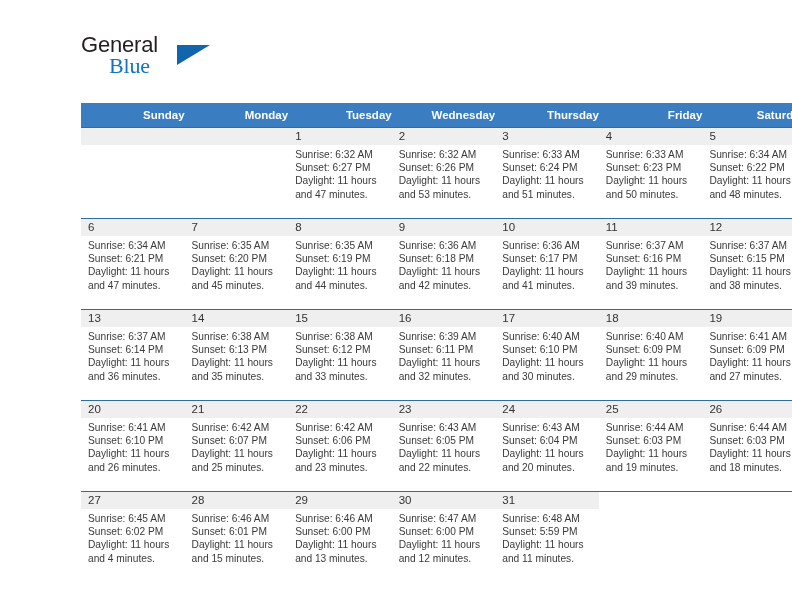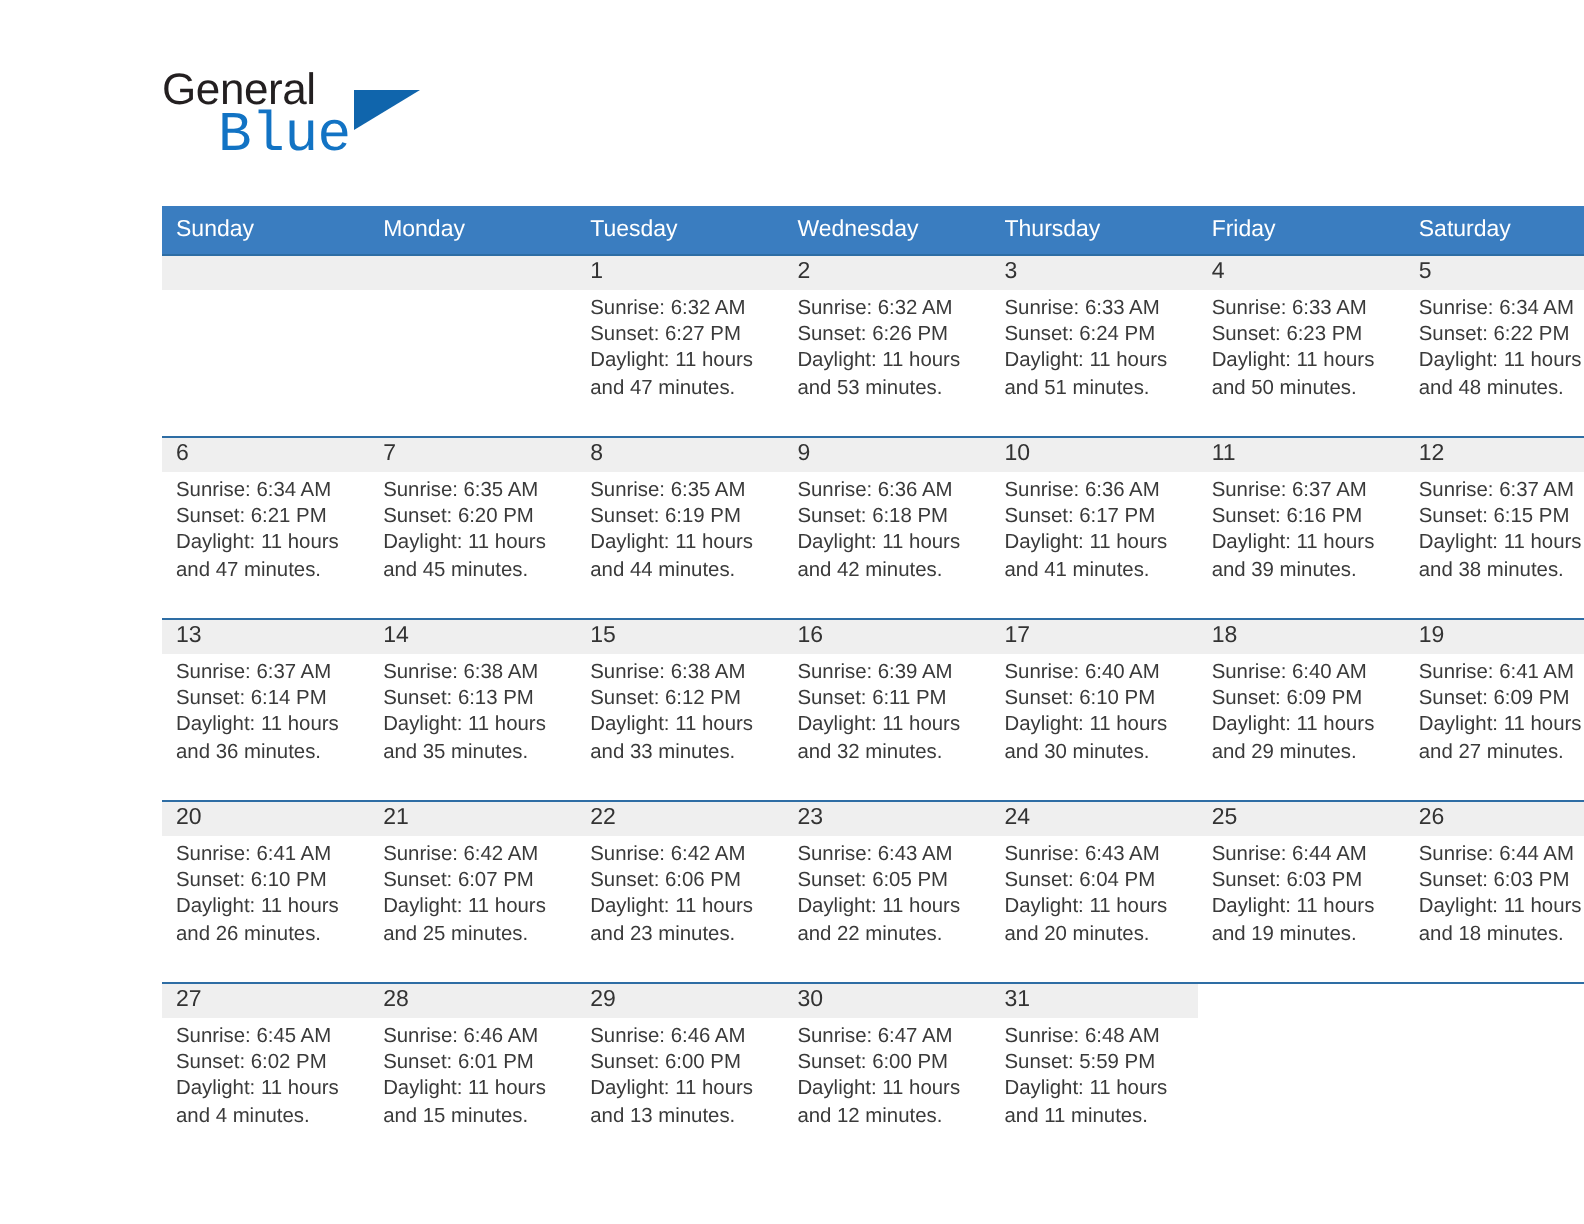--- a/index.html
+++ b/index.html
@@ -44,24 +44,24 @@
     top: 0;
     font-size: 22px;
     letter-spacing: -0.2px;
     color: #231f20;
     font-family: "Liberation Sans", sans-serif;
   }
   .brand-blue {
     position: absolute;
     left: 28px;
     top: 21px;
-    font-size: 28px;
+    font-size: 22px;
     letter-spacing: -0.2px;
     color: #1273c4;
-    font-family: Liberation Mono, monospace;
+    font-family: Liberation Serif, serif;
   }
   .brand-triangle {
     position: absolute;
     left: 96px;
     top: 13px;
     width: 0;
     height: 0;
     border-left: 33px solid #1065ac;
     border-bottom: 20px solid transparent;
   }
@@ -94,22 +94,22 @@
     left: 33px;
     top: 103px;
     width: 725px;
     border-collapse: collapse;
     table-layout: fixed;
   }
   .calendar th {
     background: #3a7dc0;
     color: #ffffff;
     font-size: 11.5px;
-    font-weight: normal;
-    text-align: left;
+    font-weight: bold;
+    text-align: right;
     padding: 6px 0 6px 7px;
     height: 21px;
     box-sizing: border-box;
     border: none;
   }
   .calendar td {
     width: 103.57px;
     vertical-align: top;
     padding: 0;
     border: none;

